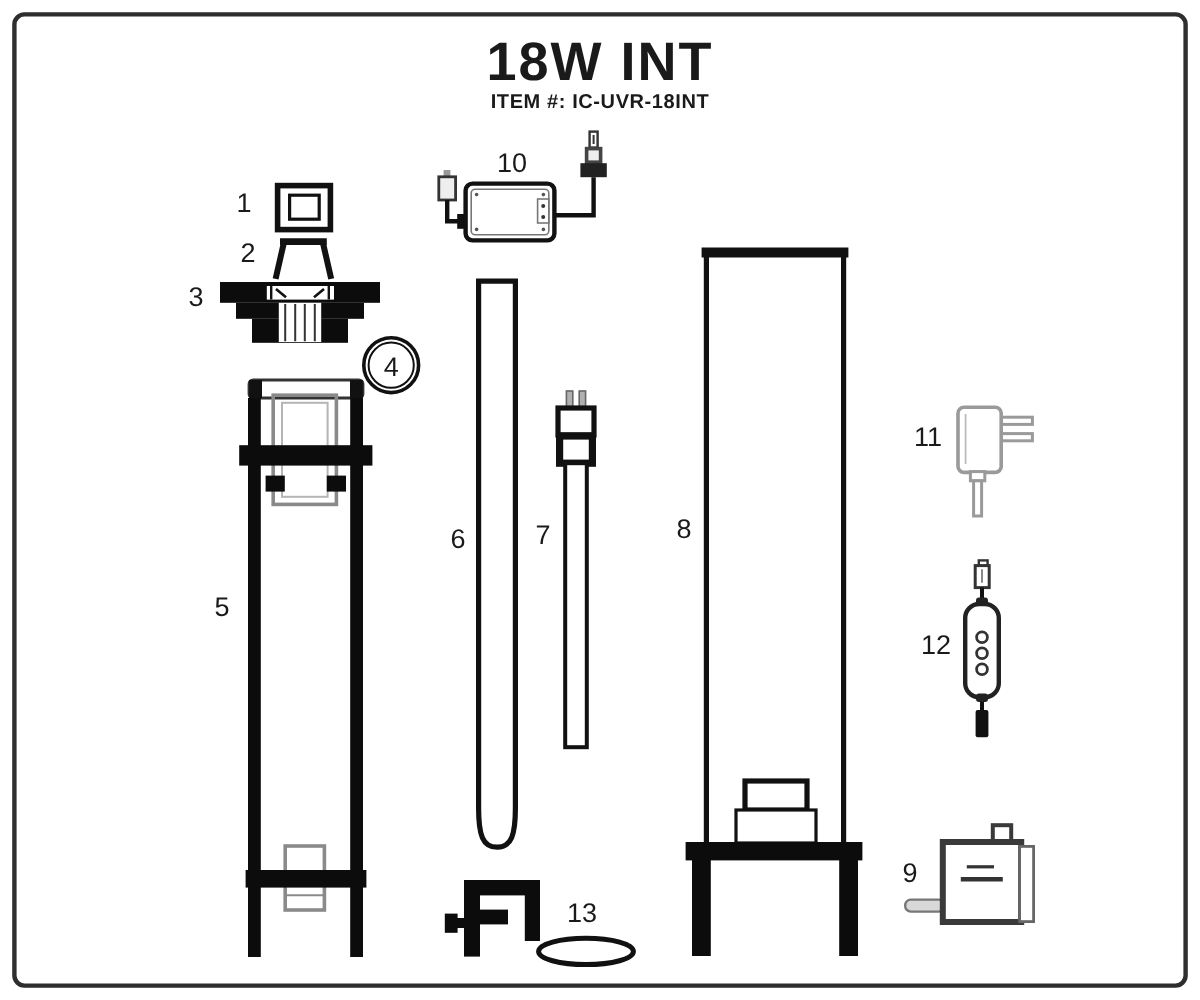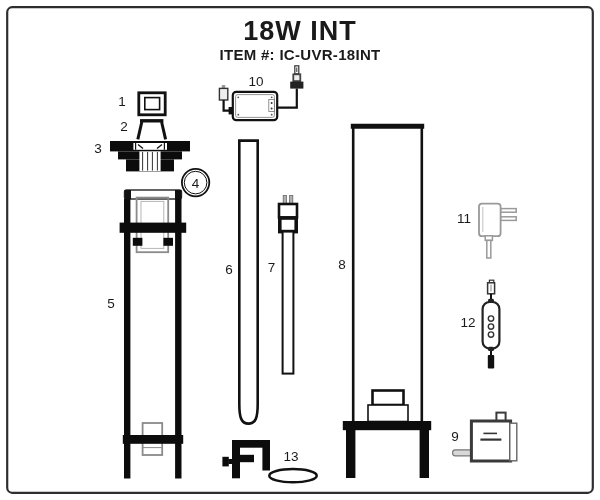--- a/index.html
+++ b/index.html
@@ -1,20 +1,20 @@
 <!DOCTYPE html>
 <html><head>
 <meta charset="utf-8">
 <style>
   html,body{margin:0;padding:0;background:#fff;}
   .canvas{position:relative;width:600px;height:500px;background:#ffffff;overflow:hidden;
           font-family:"Liberation Sans", sans-serif;}
   .header{position:absolute;top:18px;left:0;width:100%;text-align:center;color:#1a1a1a;}
   .title{font-size:27px;font-weight:800;letter-spacing:1px;line-height:1;}
-  .subtitle{font-size:15px;font-weight:700;letter-spacing:0.3px;margin-top:1px;}
+  .subtitle{font-size:10px;font-weight:700;letter-spacing:0.3px;margin-top:1px;}
   svg{position:absolute;top:0;left:0;}
   svg .lbl{font-family:"Liberation Sans", sans-serif;font-size:13.5px;font-weight:500;fill:#1a1a1a;}
 </style>
 </head>
 <body>
 
 <div class="canvas">
 
   <div class="header">
     <div class="title">18W INT</div>

